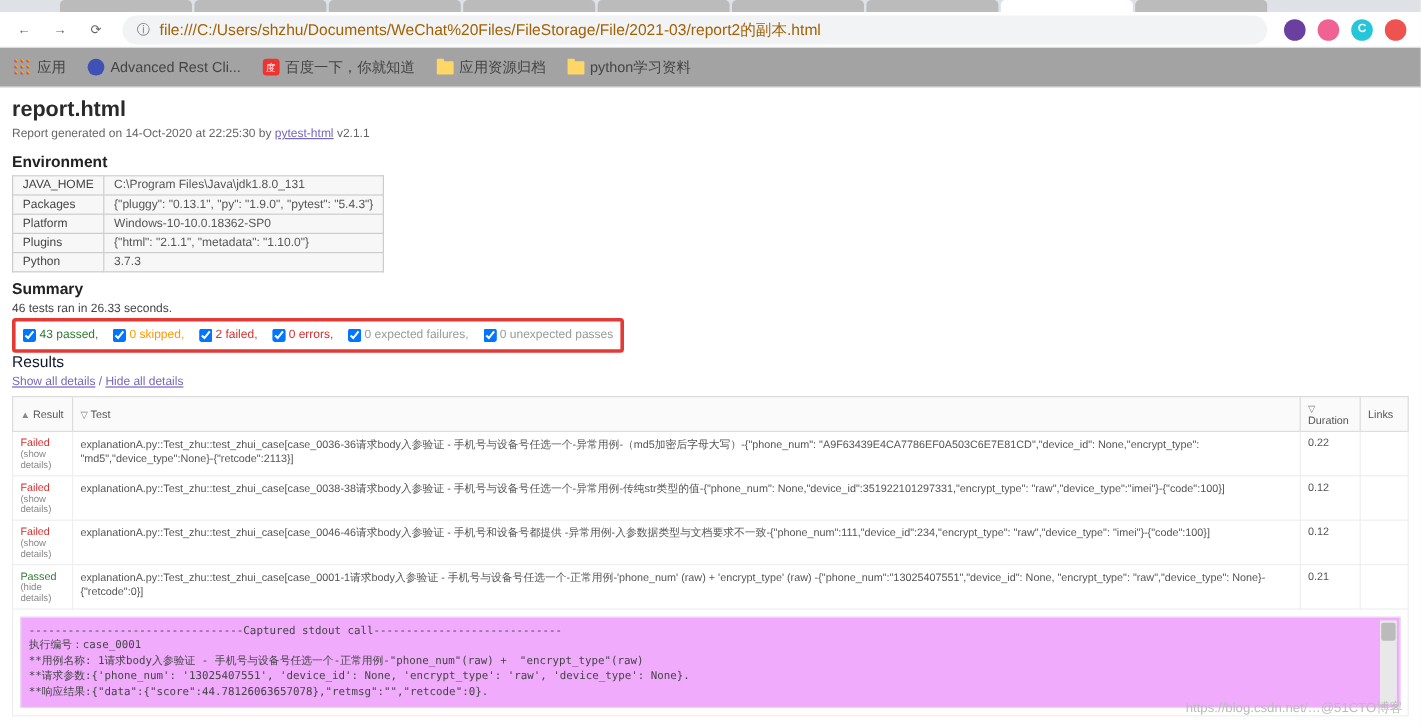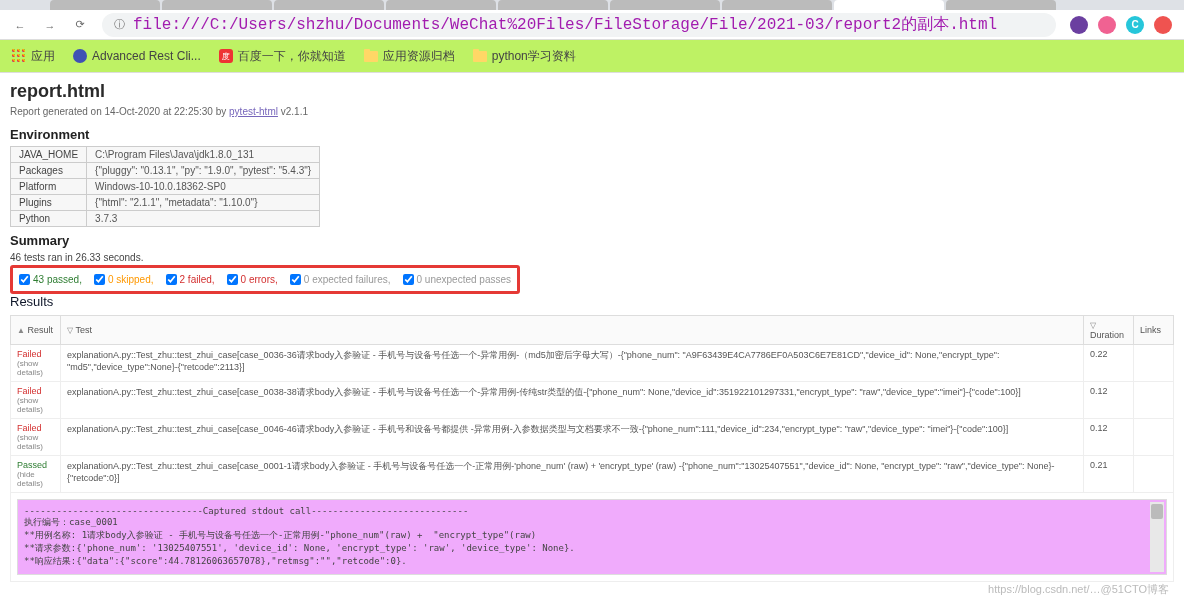--- a/index.html
+++ b/index.html
@@ -3,24 +3,24 @@
 <meta charset="utf-8">
 <style>
 * { margin:0; padding:0; box-sizing:border-box; font-family:Arial,"Microsoft YaHei",sans-serif; }
 body { width:1184px; height:605px; background:#f6f6f6; overflow:hidden; font-size:11px; color:#222; position:relative; }
 .browser-tabs { height:10px; background:#dee1e6; display:flex; gap:2px; padding:0 50px; }
 .browser-tabs .tab { width:110px; height:10px; background:#bbb; border-radius:4px 4px 0 0; }
 .browser-tabs .tab.active { background:#fff; }
 .address-bar { height:30px; background:#fff; display:flex; align-items:center; gap:14px; padding:0 12px; border-bottom:1px solid #ddd; }
 .nav-btn { width:16px; height:16px; color:#666; cursor:pointer; display:flex; align-items:center; justify-content:center; }
 .url-container { flex:1; display:flex; align-items:center; gap:8px; background:#f1f3f4; border-radius:14px; height:24px; padding:0 12px; }
-.url-text { color:#a21caf; font-size:16px;font-family:Liberation Mono, monospace; }
+.url-text { color:#a16207; font-size:13px; }
 .ext-icons { display:flex; gap:10px; align-items:center; }
 .ext { width:18px; height:18px; border-radius:50%; }
-.bookmarks { height:33px; background:#bef264; display:flex; align-items:center; gap:18px; padding:0 12px; border-bottom:1px solid #ddd; font-size:12px; }
+.bookmarks { height:33px; background:#a3a3a3; display:flex; align-items:center; gap:18px; padding:0 12px; border-bottom:1px solid #ddd; font-size:12px; }
 .bm { display:flex; align-items:center; gap:5px; color:#444; cursor:pointer; }
 .apps-icon { width:14px; height:14px; display:grid; grid-template-columns:repeat(3,1fr); gap:1px; }
 .apps-icon span{ background:linear-gradient(45deg,#4285f4,#ea4335,#fbbc05,#34a853); width:3px; height:3px; border-radius:1px; }
 .folder-icon { width:14px; height:11px; background:#ffd766; border-radius:1px; position:relative; }
 .folder-icon::before{content:"";position:absolute;top:-2px;left:0;width:6px;height:3px;background:#ffd766;border-radius:1px 1px 0 0;}
 .content { padding:8px 10px; background:#fff; height:calc(100% - 73px); overflow:hidden; position:relative; }
 h1.page-title { font-size:18px; font-weight:bold; color:#2a2a2a; margin-bottom:4px; }
 .generated { font-size:10px; color:#666; margin-bottom:10px; }
 .generated a { color:#76b; text-decoration:underline; }
 h2 { font-size:13px; font-weight:bold; margin:6px 0 4px; }
@@ -176,20 +176,23 @@
         <input type="checkbox" checked="" style="">
         <span class="xfail">0 expected failures,</span>
       </label>
     <label class="filter-item">
         <input type="checkbox" checked="" style="">
         <span class="xpass">0 unexpected passes</span>
       </label>
   </div>
 
   <div class="results-title" style="margin-top:-2px;">Results</div>
+  <div class="toggle-links">
+    <a>Show all details</a> / <a>Hide all details</a>
+  </div>
 
   <table class="results-table">
     <thead>
       <tr>
         <th><span class="sort-arrow">▲</span> <span>Result</span></th>
         <th><span class="sort-arrow">▽</span> <span>Test</span></th>
         <th class="dur-col"><span class="sort-arrow">▽</span> <span>Duration</span></th>
         <th class="links-col"><span>Links</span></th>
       </tr>
     </thead>

